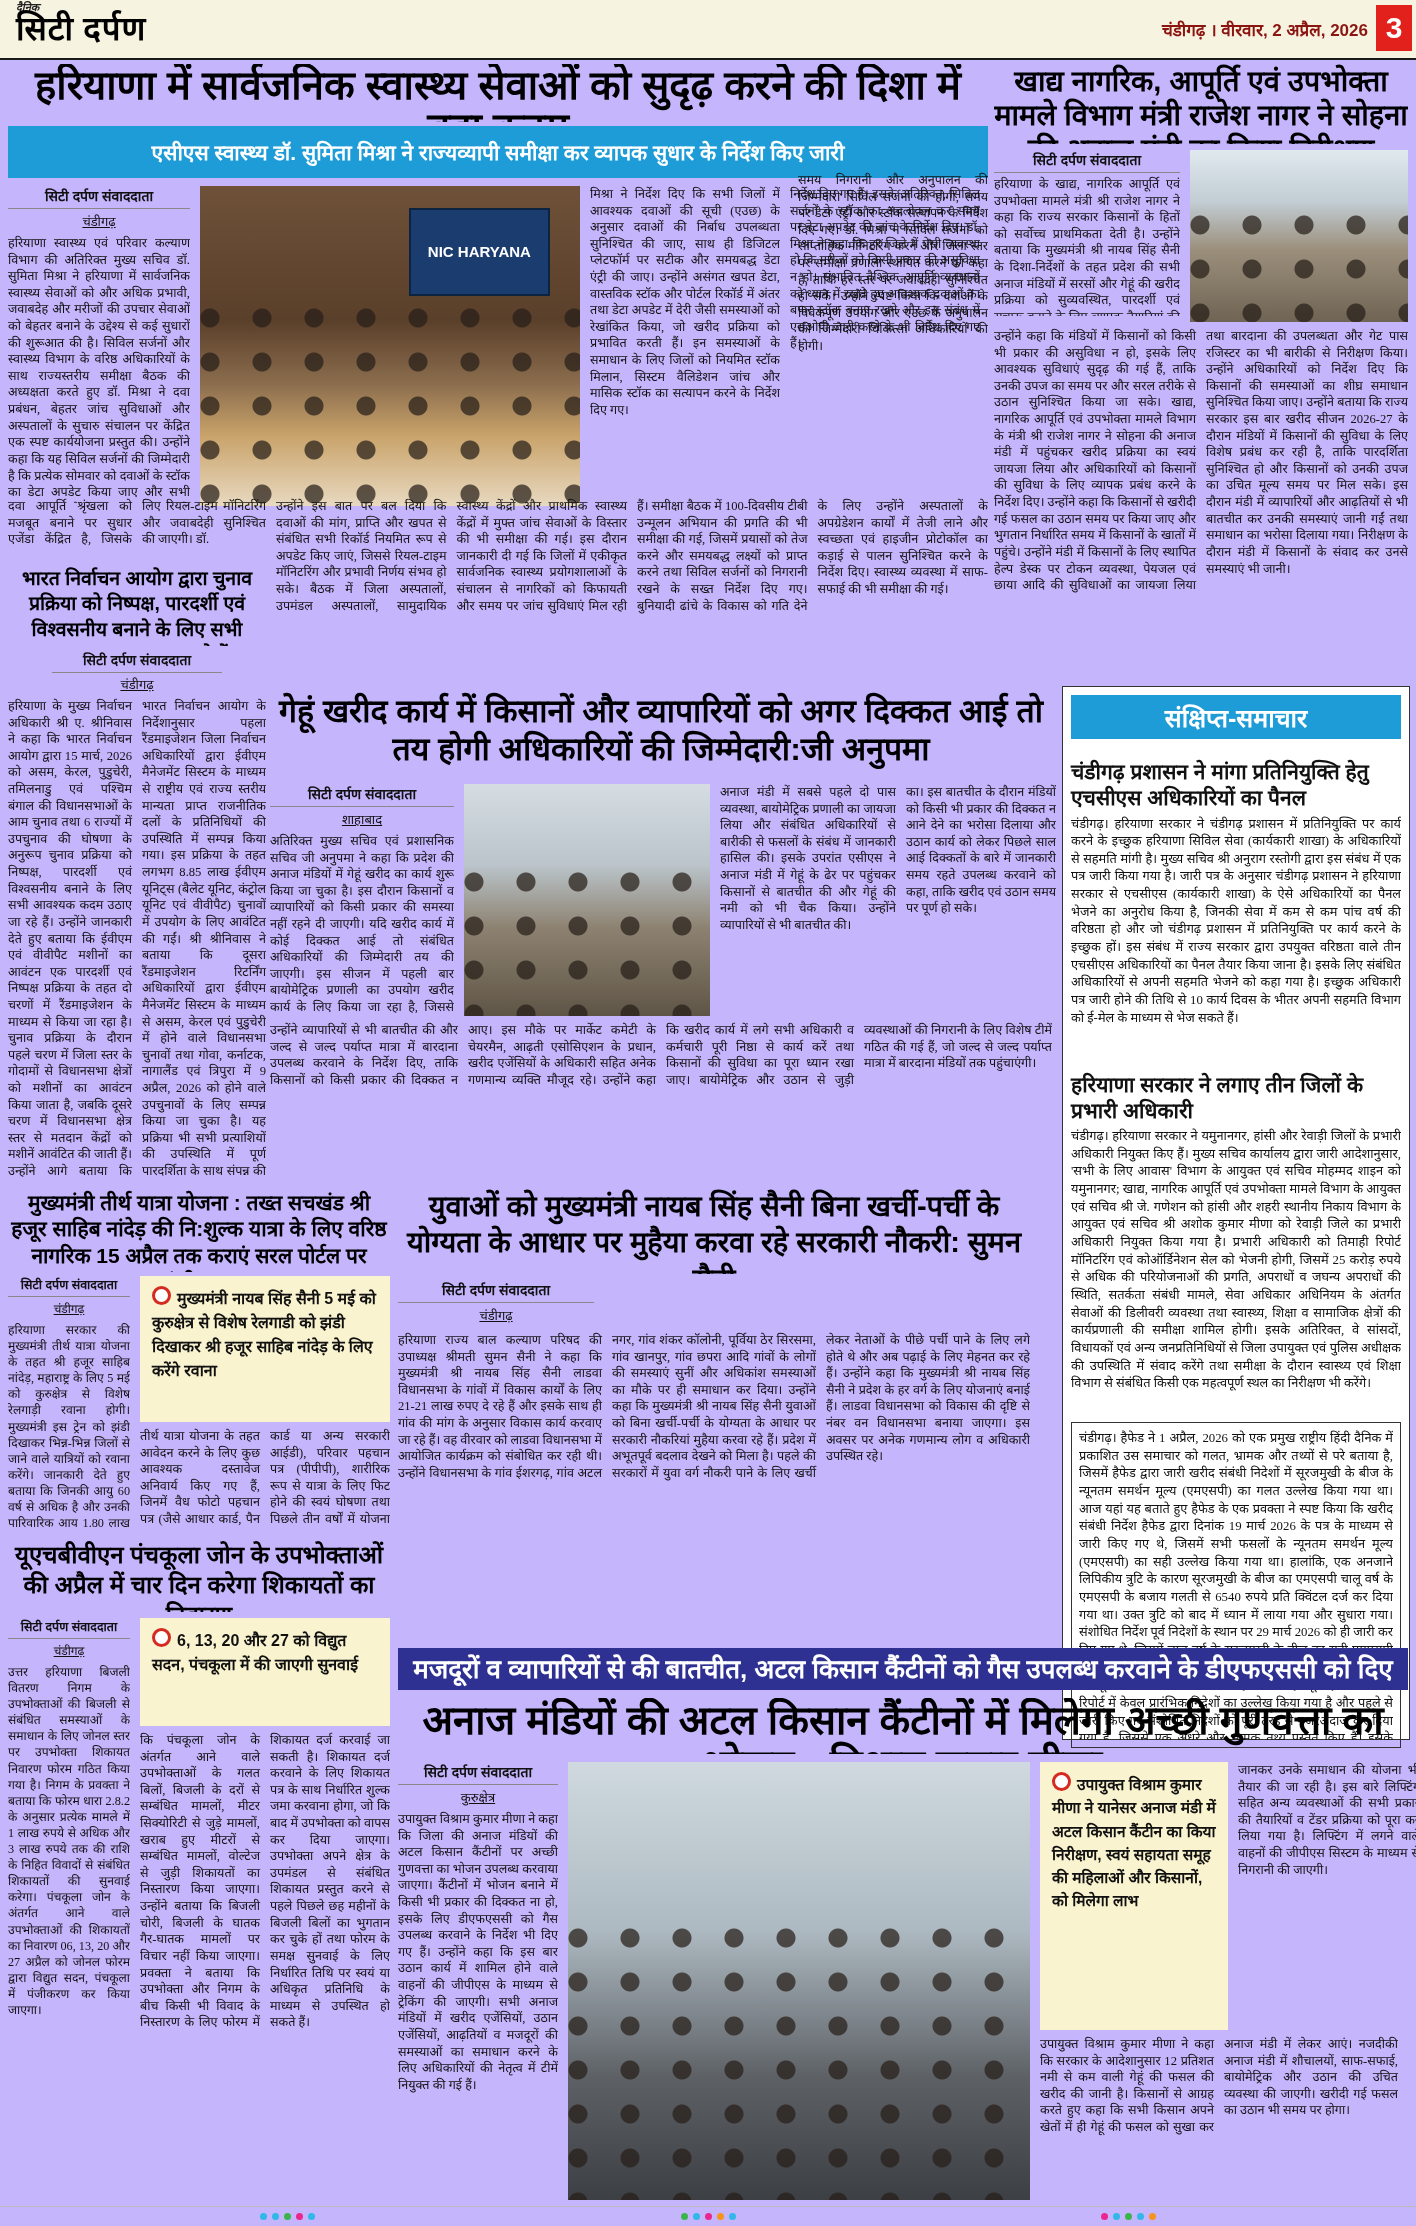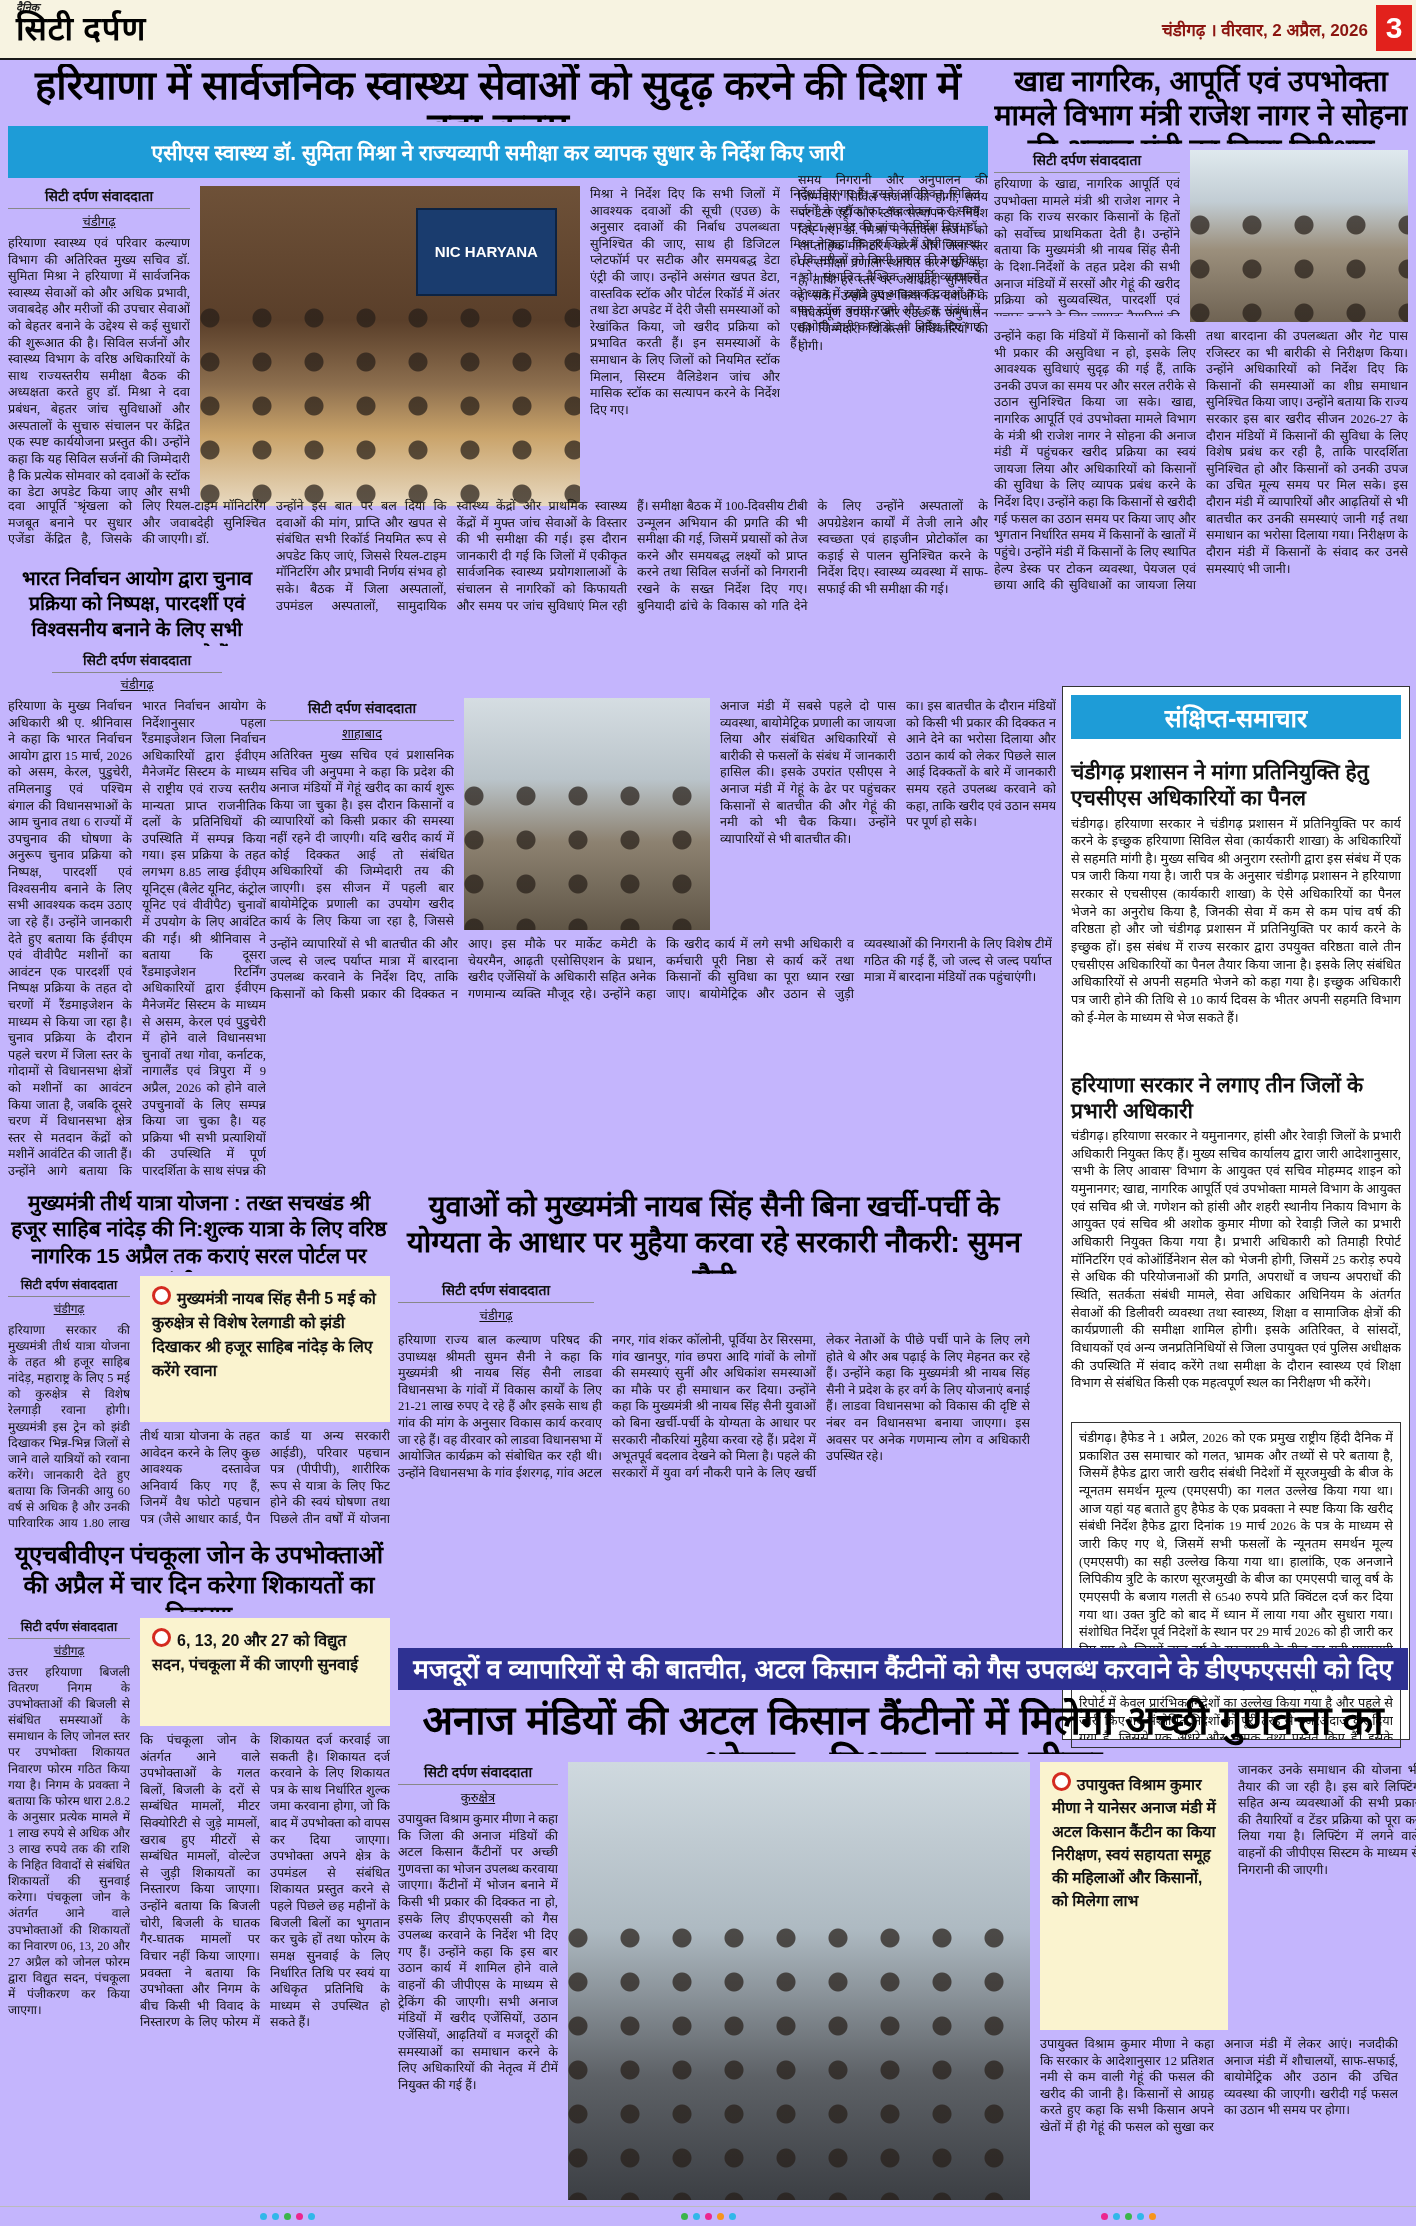--- a/index.html
+++ b/index.html
@@ -38,21 +38,21 @@
   .ph{position:relative;overflow:hidden;background:#b9a98f;flex:none;}
   .ph .crowd{position:absolute;left:0;right:0;bottom:0;height:62%;
      background-image:radial-gradient(circle at 10px 10px, rgba(38,30,24,.9) 0 9px, transparent 10px);
      background-size:52px 44px;opacity:.8;}
   .ph-meeting{background:linear-gradient(180deg,#6e5138 0%,#5a3f2a 42%,#8c6e4e 62%,#c9a36a 78%,#e8d9c0 100%);}
   .ph-mandi{background:linear-gradient(180deg,#dfe9ee 0%,#c2cdd4 30%,#9b8f7c 58%,#6f6353 100%);}
   .ph-wheat{background:linear-gradient(180deg,#d5dde2 0%,#bac4ca 35%,#8d8271 62%,#5f5546 100%);}
   .ph-canteen{background:linear-gradient(180deg,#cfd9df 0%,#aebac2 38%,#5d6166 72%,#3c3f44 100%);}
   .screen{position:absolute;left:55%;top:7%;width:36%;height:26%;background:#1a3c6e;color:#fff;
           font-family:"Liberation Sans",sans-serif;font-weight:bold;font-size:15px;text-align:center;
-          display:flex;align-items:center;justify-content:center;border:2px solid #0d2342;margin-left:7px;}
+          display:flex;align-items:center;justify-content:center;border:2px solid #0d2342;}
 
   
   .hl{background:#faf3cf;padding:10px 10px 10px 12px;font-family:"Liberation Sans",sans-serif;
       font-weight:bold;font-size:16px;line-height:1.5;color:#111;overflow:hidden;}
   .ring{display:inline-block;width:13px;height:13px;border:3.5px solid #d42a20;border-radius:50%;
         margin-right:6px;vertical-align:-1px;background:#fff;}
 
   
   .briefs{border:1.5px solid #333;padding:8px;box-sizing:border-box;background:#fff;}
   .brief-title{background:#1e9cd7;color:#fff;font-family:"Liberation Sans",sans-serif;font-weight:700;
@@ -118,20 +118,21 @@
   </section>
 
   <section class="abs" style="left:8px;top:566px;width:258px;">
     <div class="h1" style="font-size:19.5px;line-height:1.3;height:80px;">भारत निर्वाचन आयोग द्वारा चुनाव प्रक्रिया को निष्पक्ष, पारदर्शी एवं विश्वसनीय बनाने के लिए सभी आवश्यक कदम उठाए जा रहे हैं : ए. श्रीनिवास</div>
     <div class="byline" style="width:170px;margin:4px auto 2px auto;">सिटी दर्पण संवाददाता</div>
     <div class="place">चंडीगढ़</div>
     <div class="bodytxt cols2" style="height:486px;">हरियाणा के मुख्य निर्वाचन अधिकारी श्री ए. श्रीनिवास ने कहा कि भारत निर्वाचन आयोग द्वारा 15 मार्च, 2026 को असम, केरल, पुडुचेरी, तमिलनाडु एवं पश्चिम बंगाल की विधानसभाओं के आम चुनाव तथा 6 राज्यों में उपचुनाव की घोषणा के अनुरूप चुनाव प्रक्रिया को निष्पक्ष, पारदर्शी एवं विश्वसनीय बनाने के लिए सभी आवश्यक कदम उठाए जा रहे हैं। उन्होंने जानकारी देते हुए बताया कि ईवीएम एवं वीवीपैट मशीनों का आवंटन एक पारदर्शी एवं निष्पक्ष प्रक्रिया के तहत दो चरणों में रैंडमाइजेशन के माध्यम से किया जा रहा है। चुनाव प्रक्रिया के दौरान पहले चरण में जिला स्तर के गोदामों से विधानसभा क्षेत्रों को मशीनों का आवंटन किया जाता है, जबकि दूसरे चरण में विधानसभा क्षेत्र स्तर से मतदान केंद्रों को मशीनें आवंटित की जाती हैं। उन्होंने आगे बताया कि भारत निर्वाचन आयोग के निर्देशानुसार पहला रैंडमाइजेशन जिला निर्वाचन अधिकारियों द्वारा ईवीएम मैनेजमेंट सिस्टम के माध्यम से राष्ट्रीय एवं राज्य स्तरीय मान्यता प्राप्त राजनीतिक दलों के प्रतिनिधियों की उपस्थिति में सम्पन्न किया गया। इस प्रक्रिया के तहत लगभग 8.85 लाख ईवीएम यूनिट्स (बैलेट यूनिट, कंट्रोल यूनिट एवं वीवीपैट) चुनावों में उपयोग के लिए आवंटित की गईं। श्री श्रीनिवास ने बताया कि दूसरा रैंडमाइजेशन रिटर्निंग अधिकारियों द्वारा ईवीएम मैनेजमेंट सिस्टम के माध्यम से असम, केरल एवं पुडुचेरी में होने वाले विधानसभा चुनावों तथा गोवा, कर्नाटक, नागालैंड एवं त्रिपुरा में 9 अप्रैल, 2026 को होने वाले उपचुनावों के लिए सम्पन्न किया जा चुका है। यह प्रक्रिया भी सभी प्रत्याशियों की उपस्थिति में पूर्ण पारदर्शिता के साथ संपन्न की गई। उन्होंने कहा कि पहले एवं दूसरे रैंडमाइजेशन के तहत आवंटित ईवीएम एवं वीवीपैट की सूची सभी प्रत्याशियों के साथ साझा की जाएगी।</div>
   </section>
 
   <section class="abs" style="left:270px;top:692px;width:782px;">
+    <div class="h1" style="font-size:32px;line-height:1.2;height:86px;">गेहूं खरीद कार्य में किसानों और व्यापारियों को अगर दिक्कत आई तो तय होगी अधिकारियों की जिम्मेदारी:जी अनुपमा</div>
     <div class="flexrow" style="margin-top:6px;height:232px;">
       <div style="width:184px;flex:none;">
         <div class="byline">सिटी दर्पण संवाददाता</div>
         <div class="place">शाहाबाद</div>
         <div class="bodytxt" style="height:180px;">अतिरिक्त मुख्य सचिव एवं प्रशासनिक सचिव जी अनुपमा ने कहा कि प्रदेश की अनाज मंडियों में गेहूं खरीद का कार्य शुरू किया जा चुका है। इस दौरान किसानों व व्यापारियों को किसी प्रकार की समस्या नहीं रहने दी जाएगी। यदि खरीद कार्य में कोई दिक्कत आई तो संबंधित अधिकारियों की जिम्मेदारी तय की जाएगी। इस सीजन में पहली बार बायोमेट्रिक प्रणाली का उपयोग खरीद कार्य के लिए किया जा रहा है, जिससे किसानों को सीधा लाभ मिलेगा।</div>
       </div>
       <div class="ph ph-wheat" style="width:246px;height:232px;">
         <div class="crowd"></div>
       </div>
       <div class="bodytxt" style="width:176px;flex:none;">अनाज मंडी में सबसे पहले दो पास व्यवस्था, बायोमेट्रिक प्रणाली का जायजा लिया और संबंधित अधिकारियों से बारीकी से फसलों के संबंध में जानकारी हासिल की। इसके उपरांत एसीएस ने अनाज मंडी में गेहूं के ढेर पर पहुंचकर किसानों से बातचीत की और गेहूं की नमी को भी चैक किया। उन्होंने व्यापारियों से भी बातचीत की।</div>

